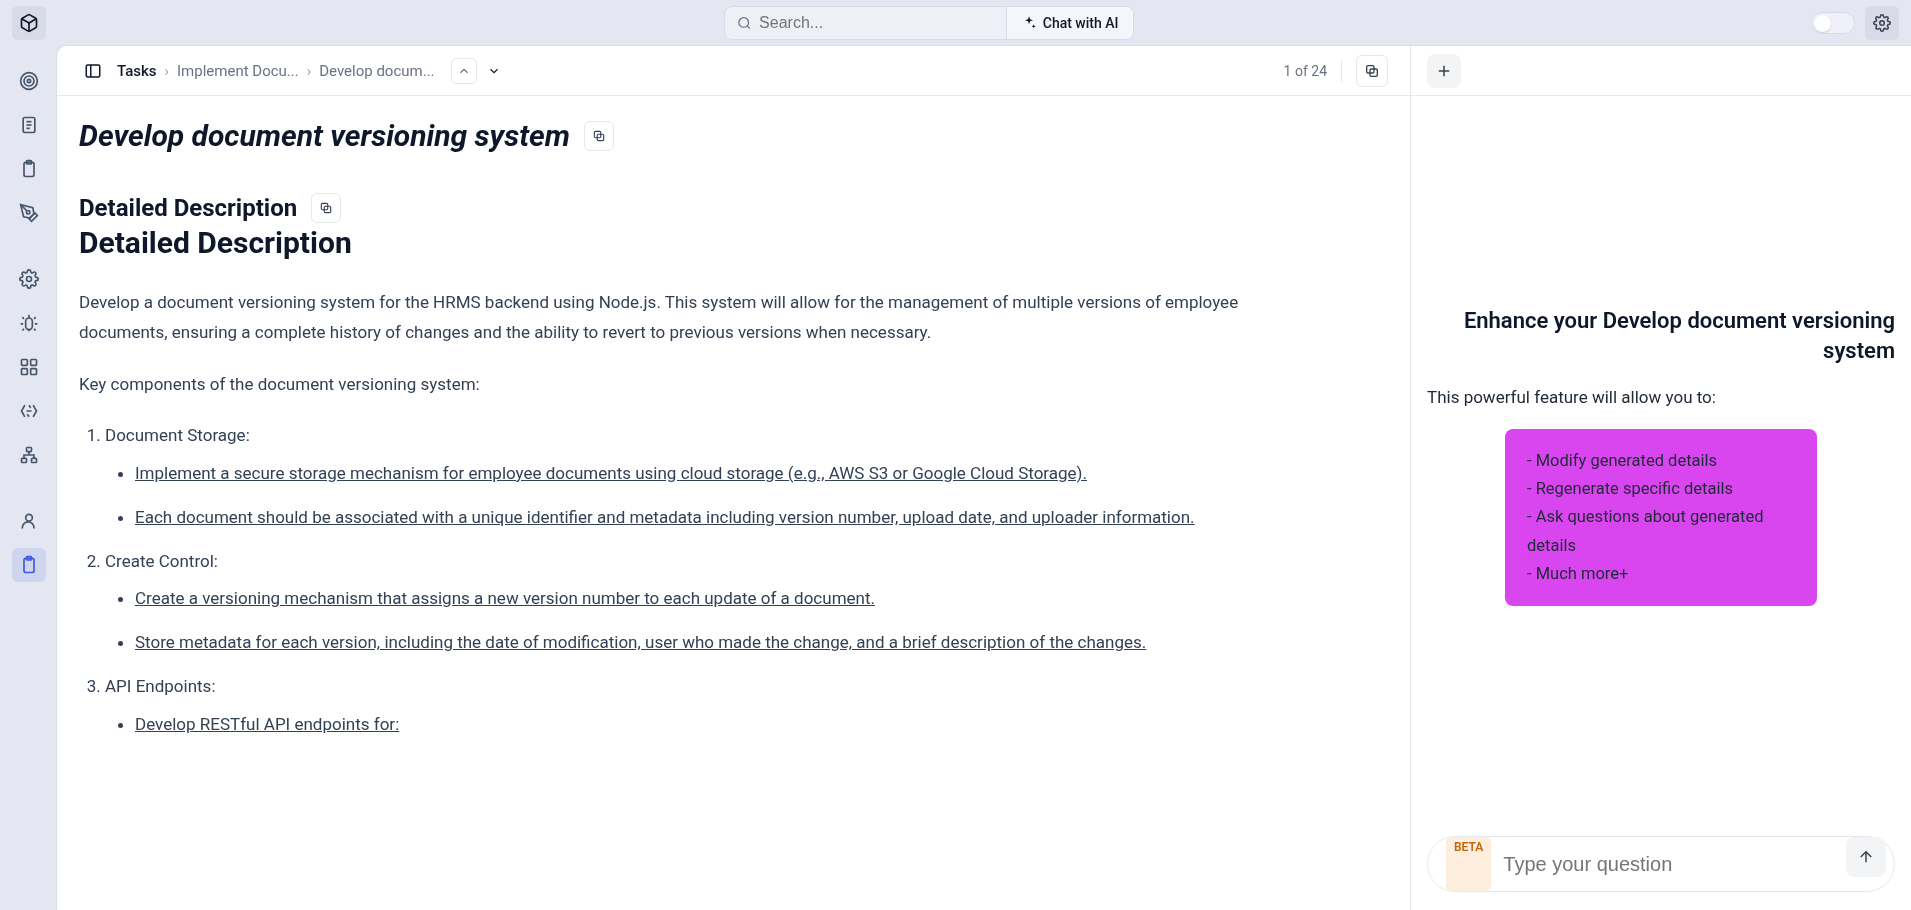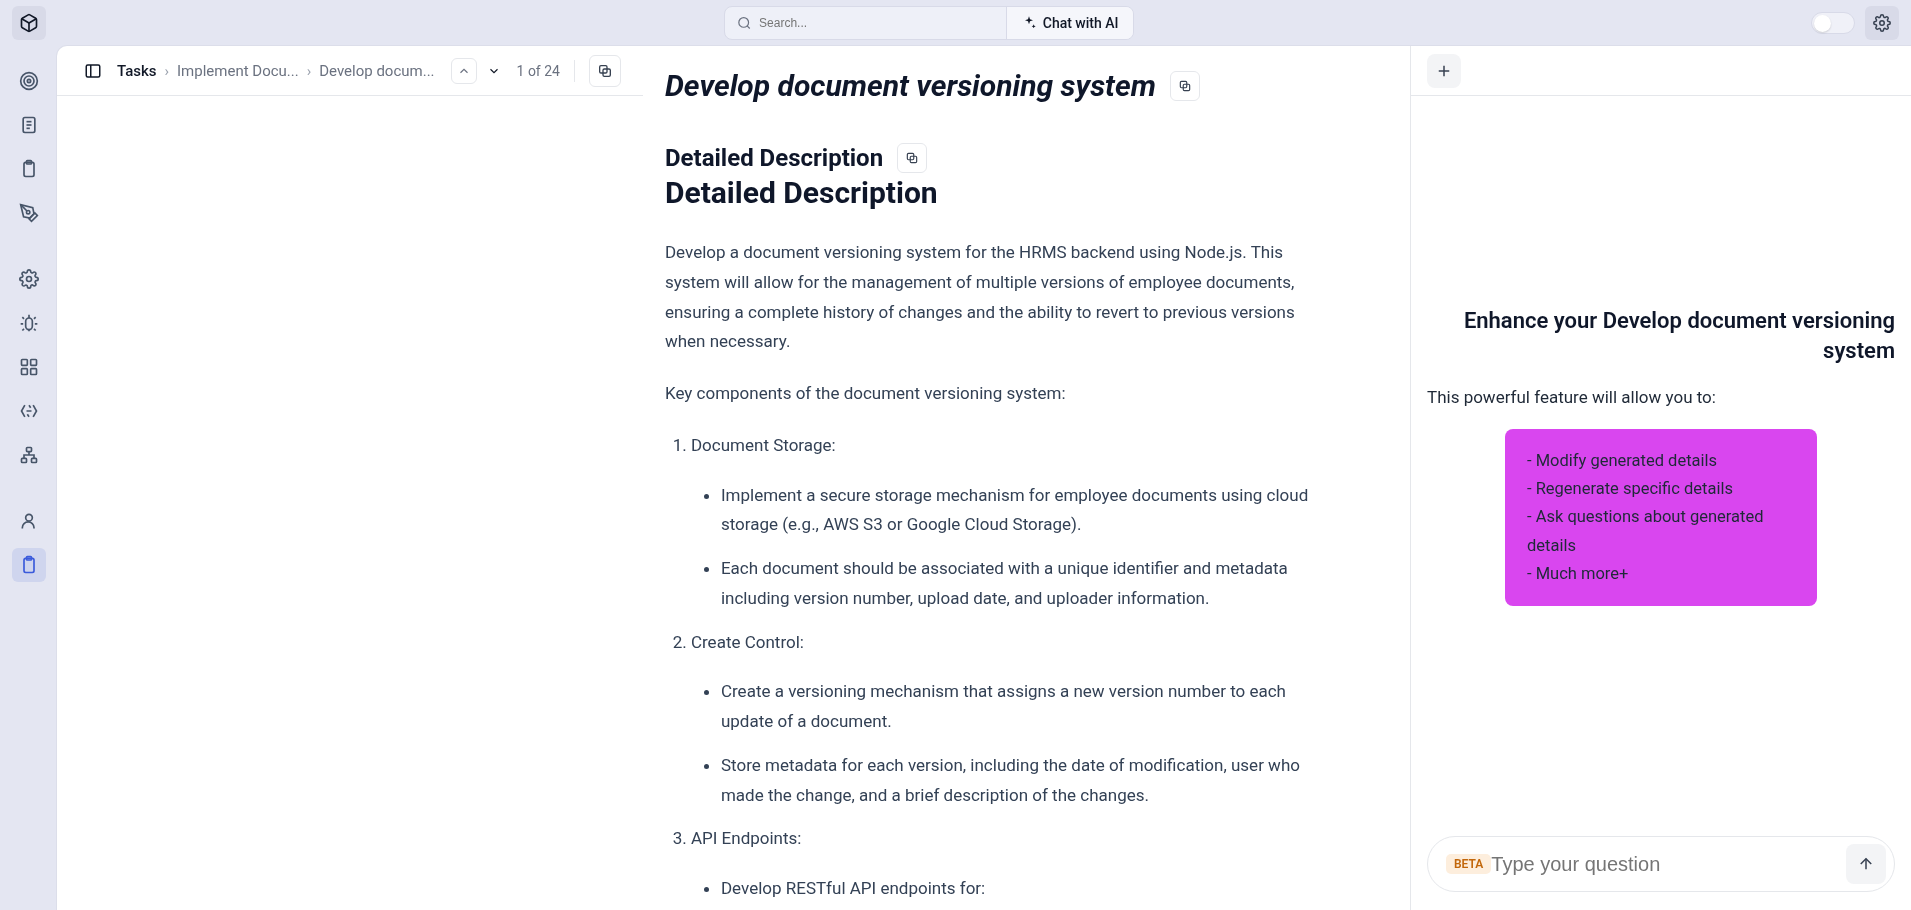--- a/index.html
+++ b/index.html
@@ -41,21 +41,21 @@
 .search-box {
   flex:1;
   display:flex;
   align-items:center;
   padding: 0 12px;
   gap:8px;
   color:#6b7280;
   border-right:1px solid #d8dae8;
 }
 .search-box input {
-  border:none; background:transparent; outline:none; font-size:12px; width:100%; color:#374151;
+  border:none; background:transparent; outline:none; font-size:16px; width:100%; color:#374151;
 }
 .chat-btn {
   display:flex; align-items:center; padding:0 14px; gap:6px; font-size:14px; font-weight:500; color:#111827; cursor:pointer;
   background:#f5f6fb;
 }
 .topbar-right {
   display:flex; align-items:center; gap:10px;
 }
 .pill-toggle {
   width:44px; height:22px; background:#f0f1f8; border-radius:999px; position:relative; border:1px solid #d8dae8;
@@ -92,21 +92,21 @@
   background:#ffffff;
   border-radius:10px 0 0 0;
   display:flex;
   overflow:hidden;
   box-shadow: 0 0 0 1px rgba(0,0,0,.03);
   margin-bottom:0;
 }
 .content-col {
   flex:1;
   display:flex;
-  flex-direction:row;
+  flex-direction:column;
   border-right:1px solid #e5e7eb;
   position:relative;
 }
 .content-header {
   height:50px;
   display:flex;
   align-items:center;
   padding: 0 22px;
   border-bottom:1px solid #e5e7eb;
   gap:10px;
@@ -135,21 +135,21 @@
 .content-scroll::-webkit-scrollbar-thumb { background:#c9cbd3; border-radius:5px; }
 .page-title-row { display:flex; align-items:center; gap:14px; margin-bottom:40px;}
 .page-title { font-size:30px; font-weight:700; color:#0f172a;font-style:italic; }
 .small-copy { width:30px;height:30px;border:1px solid #e5e7eb;border-radius:6px;display:flex;align-items:center;justify-content:center;cursor:pointer;color:#374151;}
 .section-row { display:flex; align-items:center; gap:14px;}
 .section-label { font-size:24px; font-weight:700; }
 .section-heading { font-size:30px; font-weight:700; margin-top:2px; margin-bottom:28px;}
 .body-text { font-size:17px; line-height:1.75; color:#334155; margin-bottom:22px;}
 ol.main-list { list-style:decimal; padding-left:26px; font-size:17px; color:#334155;}
 ol.main-list > li { margin-bottom:10px; line-height:1.75;}
-ul.sub-list { list-style:disc; padding-left:30px; margin-top:20px; margin-bottom:14px;}
+ul.sub-list { list-style:disc; padding-left:30px; margin-top:8px; margin-bottom:14px;text-decoration:underline;}
 ul.sub-list > li { margin-bottom:14px; line-height:1.75;}
 .right-col {
   width:500px;
   display:flex;
   flex-direction:column;
   position:relative;
 }
 .right-header {
   height:50px;
   display:flex;
@@ -184,22 +184,22 @@
   font-size:16.5px;
   color:#1f2937;
   line-height:1.7;
 }
 .chat-input-wrap {
   margin: auto 16px 18px 16px;
   border:1px solid #e5e7eb;
   border-radius:999px;
   height:56px;
   display:flex;
-  align-items:center;
   padding: 0 8px 0 18px;
+  gap:12px;
   background:#fff;
 }
 .beta-badge {
   background:#fdeedd;
   color:#c2670b;
   font-size:12px;
   font-weight:600;
   padding:3px 8px;
   border-radius:5px;
 }

